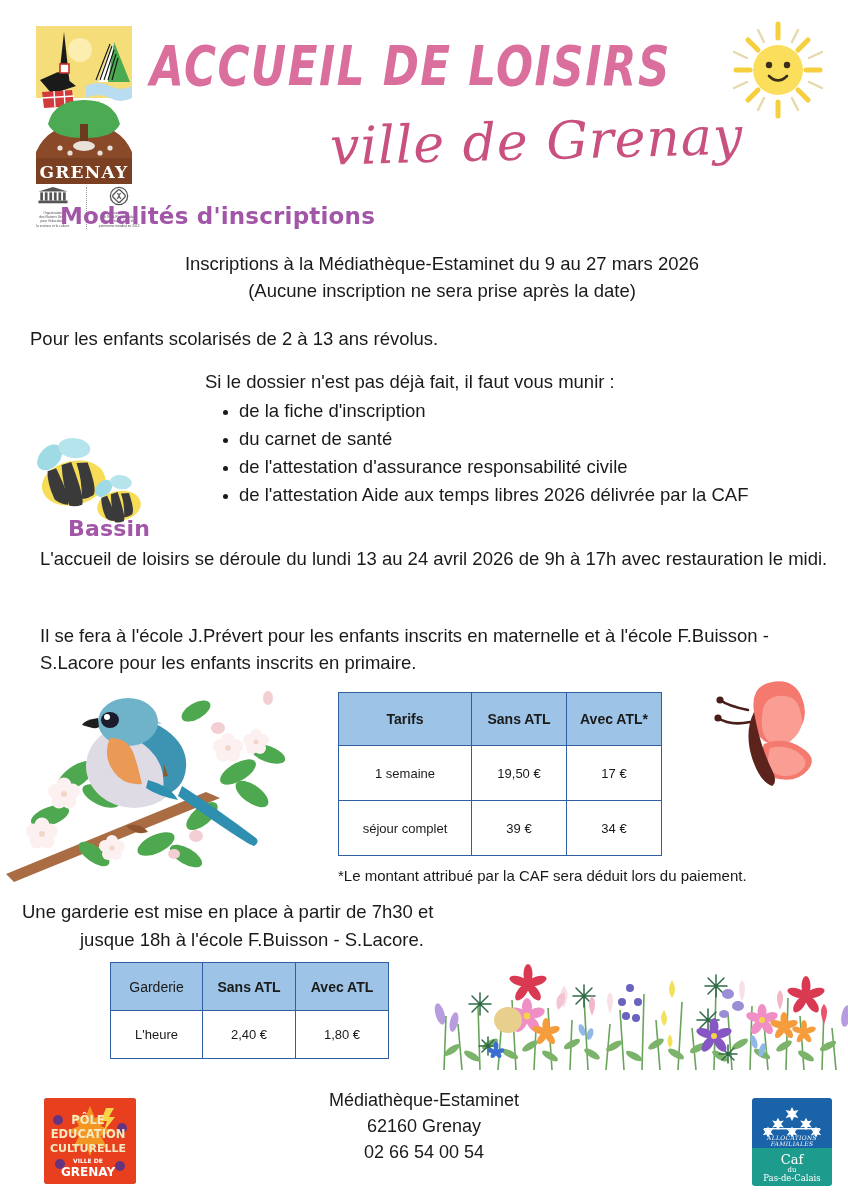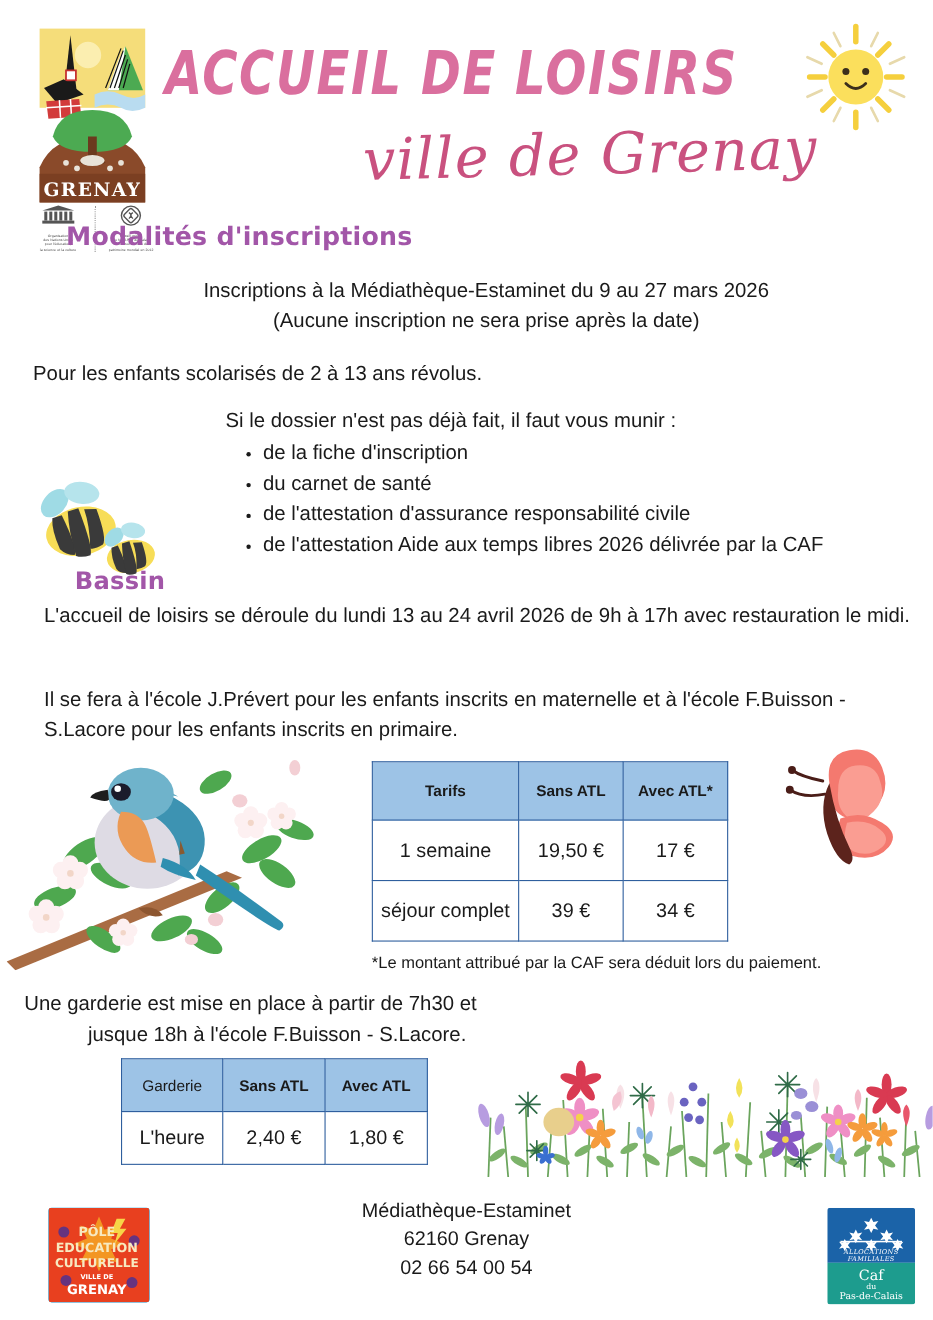--- a/index.html
+++ b/index.html
@@ -105,21 +105,21 @@
 
   
   table.pricing {
     border-collapse:collapse;
     font-family:"Liberation Sans", sans-serif;
     background:#fff;
   }
   table.pricing td {
     border:1.6px solid #2f5f9e;
     text-align:center;
-    font-size:18px;
+    font-size:13px;
     color:#1a1a1a;
   }
   table.pricing thead td {
     background:#9dc3e6;
     font-weight:bold;
     font-size:14px;
     margin-top:24px;
   }
   table.pricing thead td.plain { font-weight:normal; }
 

